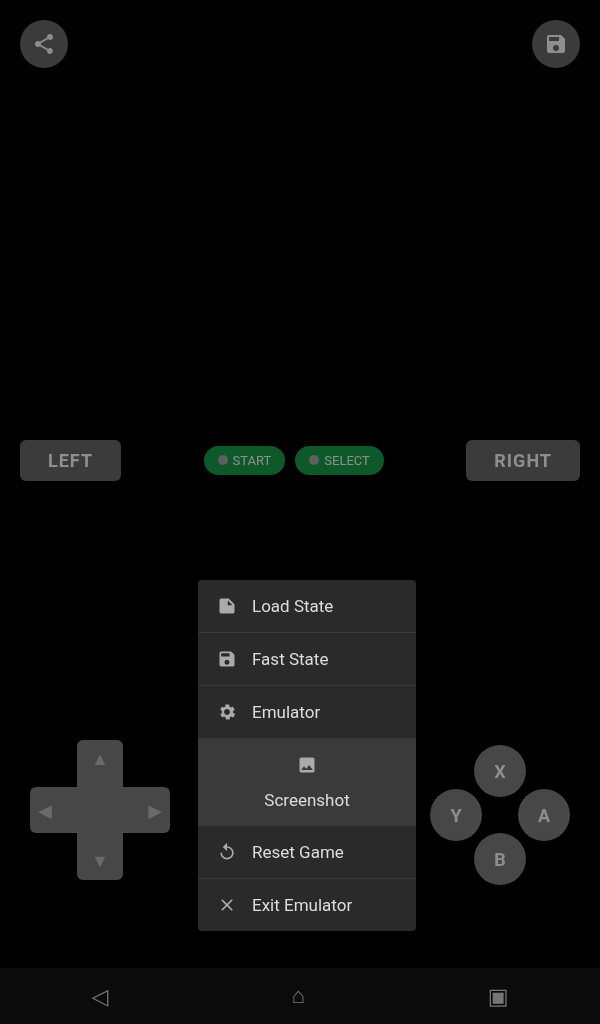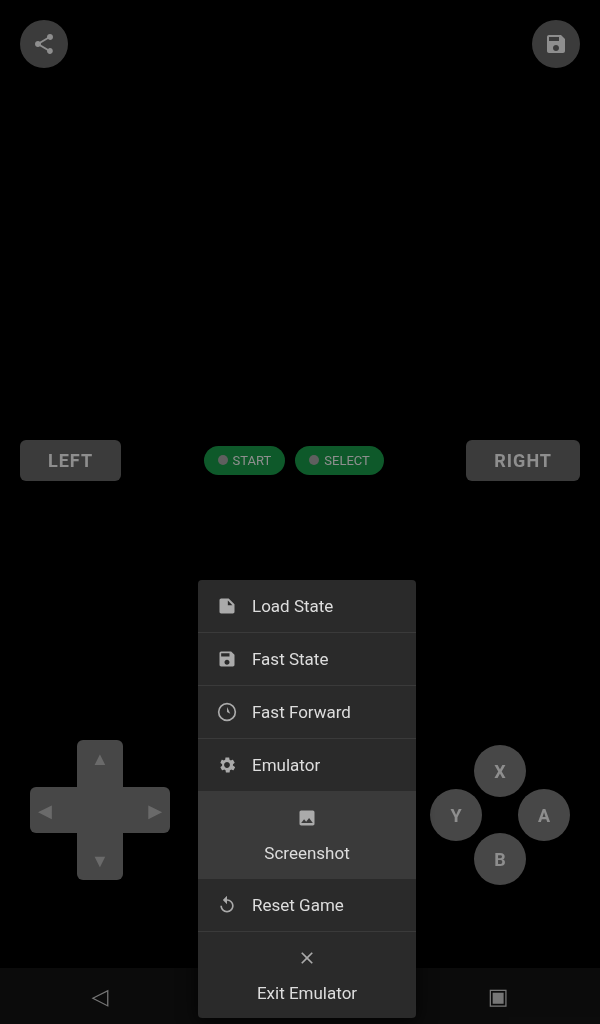--- a/index.html
+++ b/index.html
@@ -217,21 +217,20 @@
       align-items: center;
       gap: 14px;
       padding: 15px 18px;
       font-size: 17px;
       color: #ddd;
       cursor: pointer;
       border-bottom: 1px solid #3a3a3a;
     }
     .menu-item:last-child {
       border-bottom: none;
-      flex-direction: column;
     }
     .menu-item.highlighted {
       background: #3a3a3a;
       flex-direction: column;
     }
     .menu-icon {
       width: 22px;
       height: 22px;
       display: flex;
       align-items: center;
@@ -326,29 +325,20 @@
       <div class="menu-icon">
         <svg width="20" height="20" viewBox="0 0 24 24" fill="#aaa">
           <path d="M17 3H5c-1.1 0-2 .9-2 2v14c0 1.1.9 2 2 2h14c1.1 0 2-.9 2-2V7l-4-4zm-5 16c-1.7 0-3-1.3-3-3s1.3-3 3-3 3 1.3 3 3-1.3 3-3 3zm3-10H5V5h10v4z"></path>
         </svg>
       </div>
       <span class="menu-label">Fast State</span>
     </div>
     <div class="menu-item">
       <div class="menu-icon">
         <svg width="20" height="20" viewBox="0 0 24 24" fill="#aaa">
-          <circle cx="12" cy="12" r="10" stroke="#aaa" stroke-width="2" fill="none"></circle>
-          <path d="M12 6v6l4 2"></path>
-        </svg>
-      </div>
-      <span class="menu-label">Fast Forward</span>
-    </div>
-    <div class="menu-item">
-      <div class="menu-icon">
-        <svg width="20" height="20" viewBox="0 0 24 24" fill="#aaa">
           <path d="M19.1 12.9c0-.3.1-.6.1-.9s0-.6-.1-.9l1.9-1.5c.2-.2.2-.4.1-.6l-1.8-3.1c-.1-.2-.4-.3-.6-.2l-2.2.9c-.5-.4-1-.7-1.5-.9l-.3-2.3c-.1-.2-.3-.4-.5-.4h-3.6c-.3 0-.5.2-.5.4l-.3 2.3c-.5.2-1 .5-1.5.9l-2.2-.9c-.2-.1-.5 0-.6.2L4.2 9.1c-.1.2-.1.5.1.6l1.9 1.5c0 .3-.1.6-.1.9s0 .6.1.9L4.3 14.5c-.2.2-.2.4-.1.6l1.8 3.1c.1.2.4.3.6.2l2.2-.9c.5.4 1 .7 1.5.9l.3 2.3c.1.2.3.4.5.4h3.6c.3 0 .5-.2.5-.4l.3-2.3c.5-.2 1-.5 1.5-.9l2.2.9c.2.1.5 0 .6-.2l1.8-3.1c.1-.2.1-.5-.1-.6l-1.9-1.6zM12 15.5c-1.9 0-3.5-1.6-3.5-3.5S10.1 8.5 12 8.5s3.5 1.6 3.5 3.5-1.6 3.5-3.5 3.5z"></path>
         </svg>
       </div>
       <span class="menu-label">Emulator</span>
     </div>
     <div class="menu-item highlighted">
       <div class="menu-icon">
         <svg width="20" height="20" viewBox="0 0 24 24" fill="#aaa">
           <path d="M21 19V5c0-1.1-.9-2-2-2H5c-1.1 0-2 .9-2 2v14c0 1.1.9 2 2 2h14c1.1 0 2-.9 2-2zM8.5 13.5l2.5 3.01L14.5 12l4.5 6H5l3.5-4.5z"></path>
         </svg>

